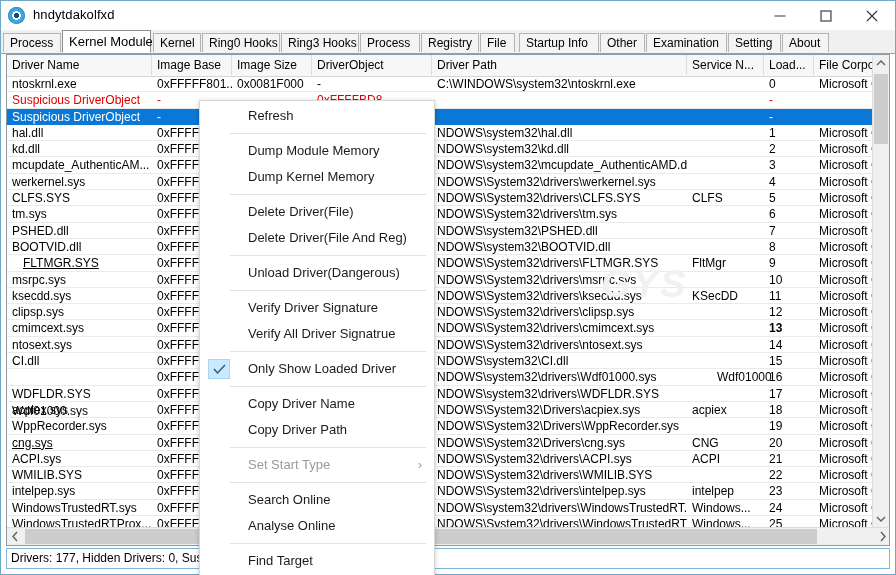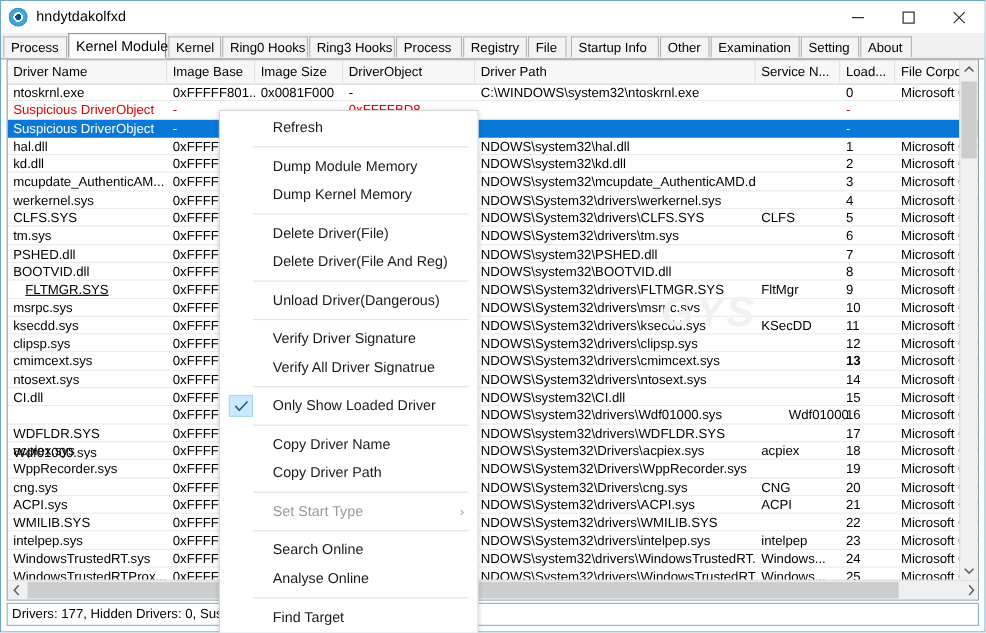--- a/index.html
+++ b/index.html
@@ -349,21 +349,21 @@
           <div class="cell" style="left: 0px; width: 145px;">WppRecorder.sys</div>
           <div class="cell" style="left: 145px; width: 80px;">0xFFFFF80(</div>
           <div class="cell" style="left: 225px; width: 80px;"></div>
           <div class="cell" style="left: 305px; width: 120px;"></div>
           <div class="cell" style="left: 425px; width: 255px;">NDOWS\System32\Drivers\WppRecorder.sys</div>
           <div class="cell" style="left: 680px; width: 77px;"></div>
           <div class="cell" style="left: 757px; width: 50px;">19</div>
           <div class="cell" style="left: 807px; width: 77px;">Microsoft Cor</div>
         </div>
         <div class="row">
-          <div class="cell" style="left: 0px; width: 145px;">cng.sys</div>
+          <div class="cell" style="left: 0px; width: 145px; text-decoration: underline;">cng.sys</div>
           <div class="cell" style="left: 145px; width: 80px;">0xFFFFF80(</div>
           <div class="cell" style="left: 225px; width: 80px;"></div>
           <div class="cell" style="left: 305px; width: 120px;"></div>
           <div class="cell" style="left: 425px; width: 255px;">NDOWS\System32\Drivers\cng.sys</div>
           <div class="cell" style="left: 680px; width: 77px;">CNG</div>
           <div class="cell" style="left: 757px; width: 50px;">20</div>
           <div class="cell" style="left: 807px; width: 77px;">Microsoft Cor</div>
         </div>
         <div class="row">
           <div class="cell" style="left: 0px; width: 145px;">ACPI.sys</div>

